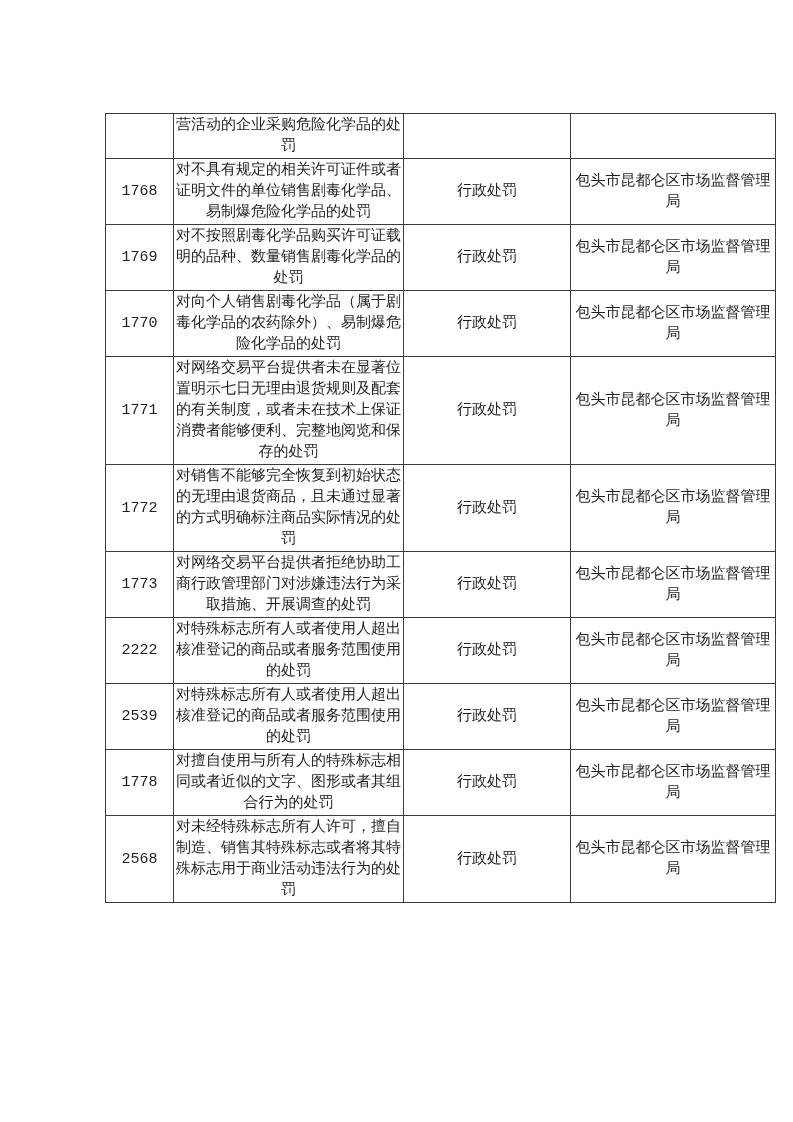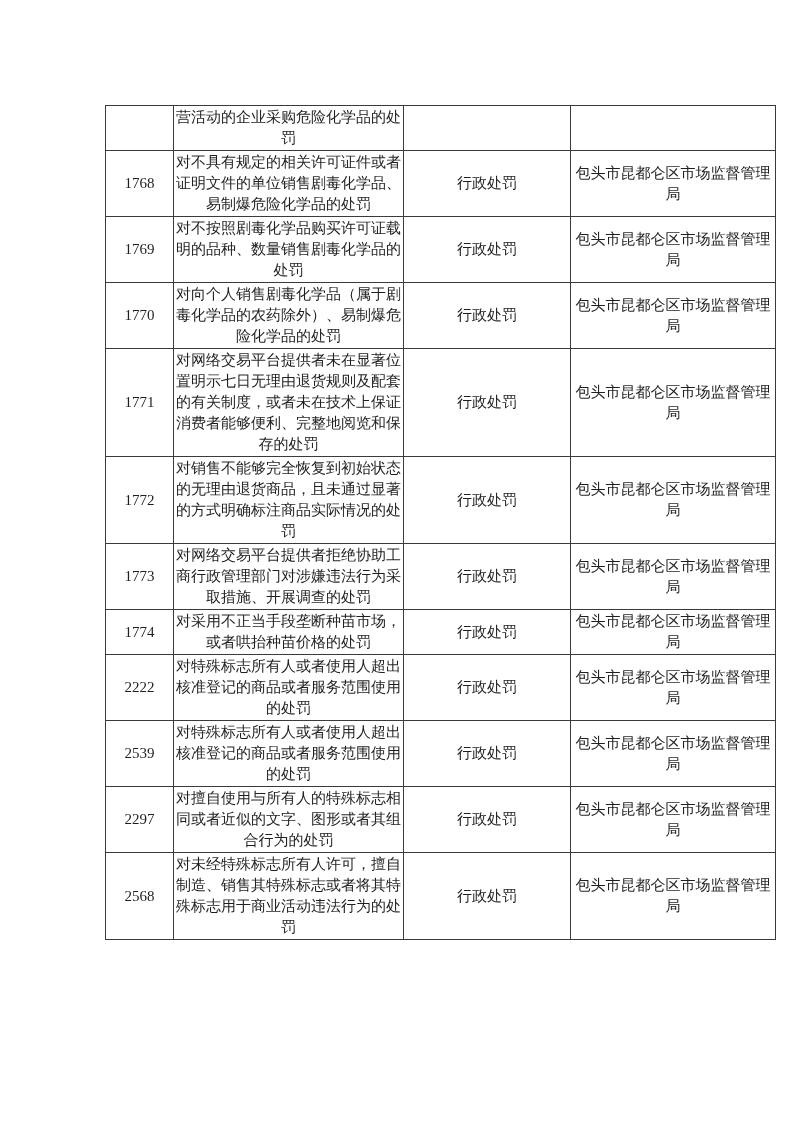--- a/index.html
+++ b/index.html
@@ -12,27 +12,28 @@
     position: relative;
     width: 793px;
     height: 1122px;
     margin: 0 auto;
     background: #ffffff;
     overflow: hidden;
   }
   table.doc-table {
     position: absolute;
     left: 105px;
-    top: 105px;
+    top: 113px;
     width: 670px;
     border-collapse: collapse;
     table-layout: fixed;
     color: #1f1f1f;
     font-size: 15px;
     line-height: 21px;
+    font-family: Liberation Mono, monospace;
   }
   table.doc-table td {
     border: 1px solid #3a3a3a;
     text-align: center;
     vertical-align: middle;
     padding: 1px 0;
     word-break: normal;
     overflow-wrap: break-word;
   }
   td.col-num  { padding: 1px 2px; }
@@ -94,44 +95,38 @@
     <td class="col-auth">包头市昆都仑区市场监督管理局</td>
   </tr>
 
   <tr>
     <td class="col-num">1773</td>
     <td class="col-matter">对网络交易平台提供者拒绝协助工商行政管理部门对涉嫌违法行为采取措施、开展调查的处罚</td>
     <td class="col-type">行政处罚</td>
     <td class="col-auth">包头市昆都仑区市场监督管理局</td>
   </tr>
 
-  <tr>
-    <td class="col-num">1774</td>
-    <td class="col-matter">对采用不正当手段垄断种苗市场，或者哄抬种苗价格的处罚</td>
-    <td class="col-type">行政处罚</td>
-    <td class="col-auth">包头市昆都仑区市场监督管理局</td>
-  </tr>
 
 
   <tr>
     <td class="col-num">2222</td>
     <td class="col-matter">对特殊标志所有人或者使用人超出核准登记的商品或者服务范围使用的处罚</td>
     <td class="col-type">行政处罚</td>
     <td class="col-auth">包头市昆都仑区市场监督管理局</td>
   </tr>
 
   <tr>
     <td class="col-num">2539</td>
     <td class="col-matter">对特殊标志所有人或者使用人超出核准登记的商品或者服务范围使用的处罚</td>
     <td class="col-type">行政处罚</td>
     <td class="col-auth">包头市昆都仑区市场监督管理局</td>
   </tr>
 
   <tr>
-    <td class="col-num">2297</td>
+    <td class="col-num">1778</td>
     <td class="col-matter">对擅自使用与所有人的特殊标志相同或者近似的文字、图形或者其组合行为的处罚</td>
     <td class="col-type">行政处罚</td>
     <td class="col-auth">包头市昆都仑区市场监督管理局</td>
   </tr>
 
   <tr>
     <td class="col-num">2568</td>
     <td class="col-matter">对未经特殊标志所有人许可，擅自制造、销售其特殊标志或者将其特殊标志用于商业活动违法行为的处罚</td>
     <td class="col-type">行政处罚</td>
     <td class="col-auth">包头市昆都仑区市场监督管理局</td>

